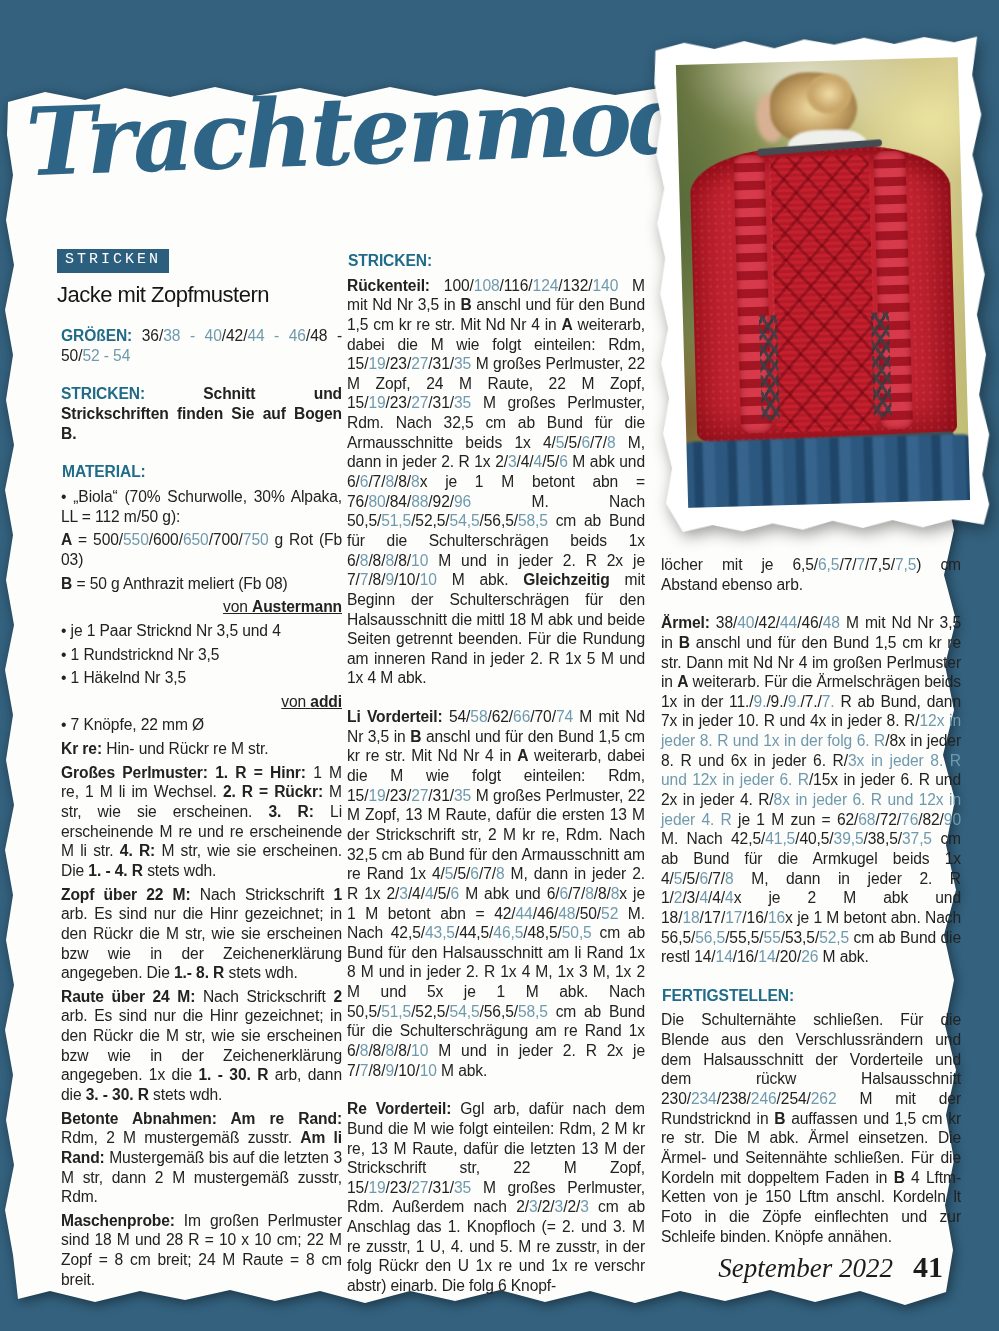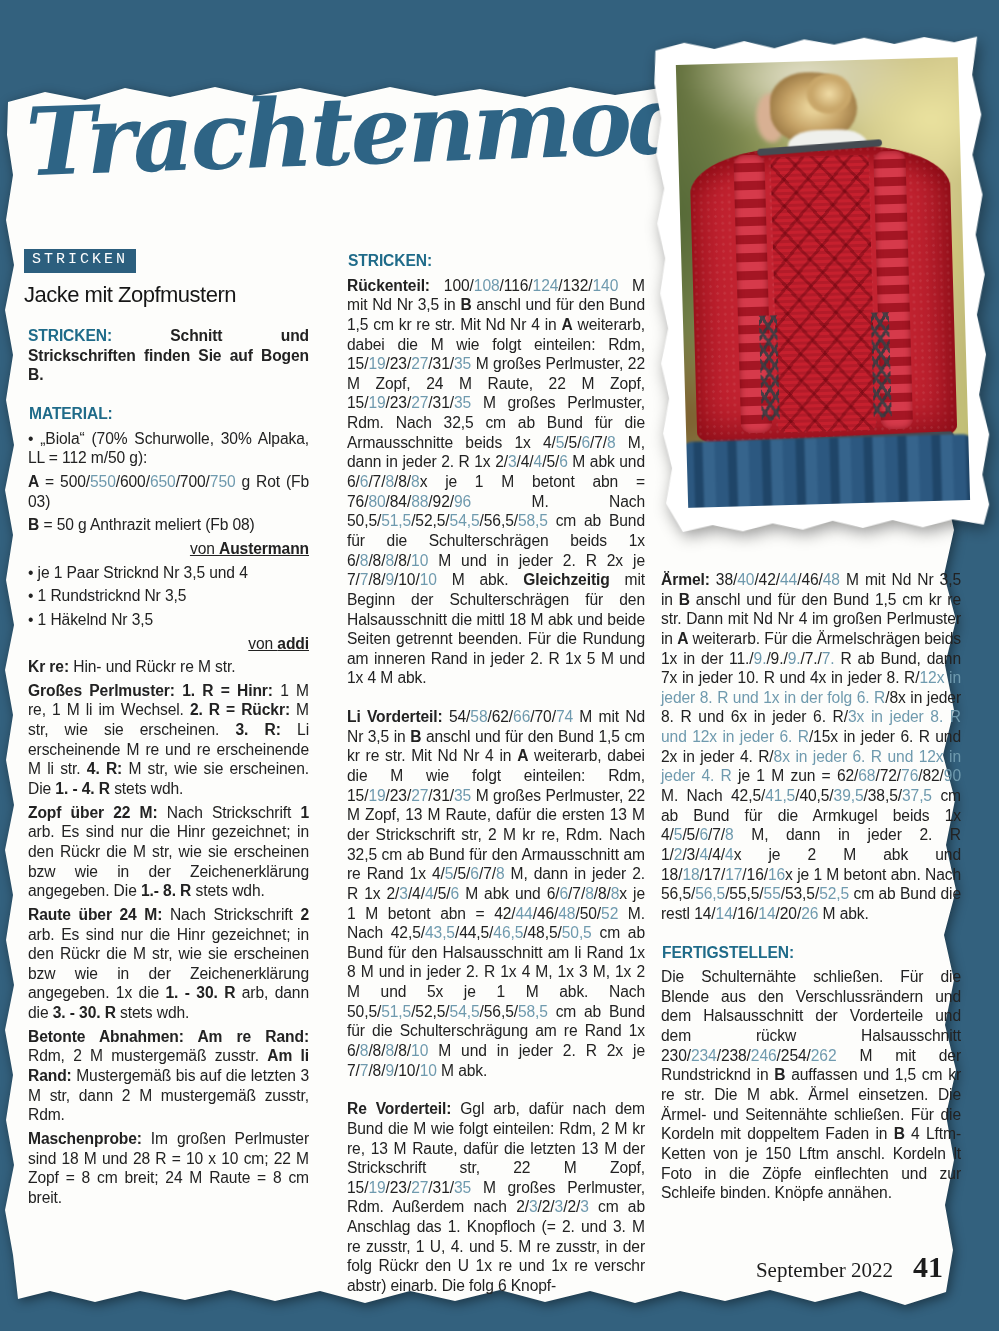--- a/index.html
+++ b/index.html
@@ -23,21 +23,21 @@
     position:absolute;left:26px;top:66px;width:650px;
     font-family:"DejaVu Serif",serif;font-style:italic;font-weight:bold;
     font-size:94px;line-height:1.4;color:#2e6485;letter-spacing:-3px;
     transform:rotate(-2deg);white-space:nowrap;
   }
   
   .col{
     position:absolute;top:248px;font-size:15.6px;line-height:1.26;color:#222;
     text-align:justify;letter-spacing:-.1px;hyphens:auto;
   }
-  .col-left{left:24px;width:289px;}
+  .col-left{left:57px;width:289px;}
   .col-mid{left:343px;width:306px;top:246px;}
   .col-right{left:657px;width:308px;top:551px;}
   .badge{
     display:inline-block;background:#2c5f7e;color:#fff;
     font-family:"Liberation Mono",monospace;font-size:15px;letter-spacing:3px;
     padding:2px 8px 3px;margin-bottom:6px;
   }
   .article-heading{
     font-size:22px;font-weight:400;line-height:1.06;color:#161616;
     margin:4px 0 20px;text-align:left;letter-spacing:-.5px;
@@ -51,21 +51,21 @@
   .seg-u{text-decoration:underline;}
   .seg-bu{font-weight:bold;text-decoration:underline;}
   .bullet::before{content:"\2022\00a0";}
   .brand-line{text-align:right;}
   
   .footer{
     position:absolute;right:56px;top:1250px;
     font-family:"Liberation Serif",serif;color:#1c1c1c;
     display:flex;align-items:baseline;
   }
-  .footer-issue{font-size:21px;}
+  .footer-issue{font-style:italic;font-size:27px;}
   .footer-page{font-size:30px;font-weight:bold;margin-left:20px;}
   
   .photo-wrap{
     position:absolute;left:656px;top:34px;width:334px;height:500px;
     transform:rotate(-1.6deg);
     filter:drop-shadow(3px 5px 8px rgba(0,0,0,.4));
   }
   .photo-frame{
     position:absolute;inset:0;background:#fff;
     clip-path:polygon(6px 12px,35px 5px,65px 12px,95px 5px,125px 13px,155px 5px,185px 11px,215px 5px,245px 12px,275px 6px,305px 12px,328px 7px,
@@ -162,46 +162,49 @@
 
 <div class="paper-shadow">
   <div class="paper"></div>
 </div>
 
 <div class="page-title">Trachtenmode</div>
 
 <div class="col col-left">
   <div class="badge">STRICKEN</div>
   <div class="article-heading">Jacke mit Zopfmustern</div>
+  <p><span class="seg-hl">GRÖßEN: </span><span>36/</span><span class="seg-t">38 - 40</span><span>/42/</span><span class="seg-t">44 - 46</span><span>/48 - 50/</span><span class="seg-t">52 - 54</span></p>
   <p class="gap"><span class="seg-hl">STRICKEN: </span><span class="seg-b">Schnitt und Strickschriften finden Sie auf Bogen B.</span></p>
   <p class="section-header gap">MATERIAL:</p>
   <p class="bullet"><span>„Biola“ (70% Schurwolle, 30% Alpaka, LL = 112 m/50 g):</span></p>
   <p><span class="seg-b">A</span><span> = 500/</span><span class="seg-t">550</span><span>/600/</span><span class="seg-t">650</span><span>/700/</span><span class="seg-t">750</span><span> g Rot (Fb 03)</span></p>
   <p><span class="seg-b">B</span><span> = 50 g Anthrazit meliert (Fb 08)</span></p>
   <p class="brand-line"><span class="seg-u">von </span><span class="seg-bu">Austermann</span></p>
   <p class="bullet"><span>je 1 Paar Stricknd Nr 3,5 und 4</span></p>
   <p class="bullet"><span>1 Rundstricknd Nr 3,5</span></p>
   <p class="bullet"><span>1 Häkelnd Nr 3,5</span></p>
   <p class="brand-line"><span class="seg-u">von </span><span class="seg-bu">addi</span></p>
+  <p class="bullet"><span>7 Knöpfe, 22 mm Ø</span></p>
   <p><span class="seg-b">Kr re:</span><span> Hin- und Rückr re M str.</span></p>
   <p><span class="seg-b">Großes Perlmuster: 1. R = Hinr:</span><span> 1 M re, 1 M li im Wechsel. </span><span class="seg-b">2. R = Rückr:</span><span> M str, wie sie erscheinen. </span><span class="seg-b">3. R:</span><span> Li erscheinende M re und re erscheinende M li str. </span><span class="seg-b">4. R:</span><span> M str, wie sie erscheinen. Die </span><span class="seg-b">1. - 4. R</span><span> stets wdh.</span></p>
   <p><span class="seg-b">Zopf über 22 M:</span><span> Nach Strickschrift </span><span class="seg-b">1</span><span> arb. Es sind nur die Hinr gezeichnet; in den Rückr die M str, wie sie erscheinen bzw wie in der Zeichenerklärung angegeben. Die </span><span class="seg-b">1.- 8. R</span><span> stets wdh.</span></p>
   <p><span class="seg-b">Raute über 24 M:</span><span> Nach Strickschrift </span><span class="seg-b">2</span><span> arb. Es sind nur die Hinr gezeichnet; in den Rückr die M str, wie sie erscheinen bzw wie in der Zeichenerklärung angegeben. 1x die </span><span class="seg-b">1. - 30. R</span><span> arb, dann die </span><span class="seg-b">3. - 30. R</span><span> stets wdh.</span></p>
   <p><span class="seg-b">Betonte Abnahmen: Am re Rand:</span><span> Rdm, 2 M mustergemäß zusstr. </span><span class="seg-b">Am li Rand:</span><span> Mustergemäß bis auf die letzten 3 M str, dann 2 M mustergemäß zusstr, Rdm.</span></p>
   <p><span class="seg-b">Maschenprobe:</span><span> Im großen Perlmuster sind 18 M und 28 R = 10 x 10 cm; 22 M Zopf = 8 cm breit; 24 M Raute = 8 cm breit.</span></p>
 </div>
 
 <div class="col col-mid">
   <p class="section-header">STRICKEN:</p>
   <p><span class="seg-b">Rückenteil:</span><span> 100/</span><span class="seg-t">108</span><span>/116/</span><span class="seg-t">124</span><span>/132/</span><span class="seg-t">140</span><span> M mit Nd Nr 3,5 in </span><span class="seg-b">B</span><span> anschl und für den Bund 1,5 cm kr re str. Mit Nd Nr 4 in </span><span class="seg-b">A</span><span> weiterarb, dabei die M wie folgt einteilen: Rdm, 15/</span><span class="seg-t">19</span><span>/23/</span><span class="seg-t">27</span><span>/31/</span><span class="seg-t">35</span><span> M großes Perlmuster, 22 M Zopf, 24 M Raute, 22 M Zopf, 15/</span><span class="seg-t">19</span><span>/23/</span><span class="seg-t">27</span><span>/31/</span><span class="seg-t">35</span><span> M großes Perlmuster, Rdm. Nach 32,5 cm ab Bund für die Armausschnitte beids 1x 4/</span><span class="seg-t">5</span><span>/5/</span><span class="seg-t">6</span><span>/7/</span><span class="seg-t">8</span><span> M, dann in jeder 2. R 1x 2/</span><span class="seg-t">3</span><span>/4/</span><span class="seg-t">4</span><span>/5/</span><span class="seg-t">6</span><span> M abk und 6/</span><span class="seg-t">6</span><span>/7/</span><span class="seg-t">8</span><span>/8/</span><span class="seg-t">8</span><span>x je 1 M betont abn = 76/</span><span class="seg-t">80</span><span>/84/</span><span class="seg-t">88</span><span>/92/</span><span class="seg-t">96</span><span> M. Nach 50,5/</span><span class="seg-t">51,5</span><span>/52,5/</span><span class="seg-t">54,5</span><span>/56,5/</span><span class="seg-t">58,5</span><span> cm ab Bund für die Schulterschrägen beids 1x 6/</span><span class="seg-t">8</span><span>/8/</span><span class="seg-t">8</span><span>/8/</span><span class="seg-t">10</span><span> M und in jeder 2. R 2x je 7/</span><span class="seg-t">7</span><span>/8/</span><span class="seg-t">9</span><span>/10/</span><span class="seg-t">10</span><span> M abk. </span><span class="seg-b">Gleichzeitig</span><span> mit Beginn der Schulterschrägen für den Halsausschnitt die mittl 18 M abk und beide Seiten getrennt beenden. Für die Rundung am inneren Rand in jeder 2. R 1x 5 M und 1x 4 M abk.</span></p>
   <p class="gap"><span class="seg-b">Li Vorderteil:</span><span> 54/</span><span class="seg-t">58</span><span>/62/</span><span class="seg-t">66</span><span>/70/</span><span class="seg-t">74</span><span> M mit Nd Nr 3,5 in </span><span class="seg-b">B</span><span> anschl und für den Bund 1,5 cm kr re str. Mit Nd Nr 4 in </span><span class="seg-b">A</span><span> weiterarb, dabei die M wie folgt einteilen: Rdm, 15/</span><span class="seg-t">19</span><span>/23/</span><span class="seg-t">27</span><span>/31/</span><span class="seg-t">35</span><span> M großes Perlmuster, 22 M Zopf, 13 M Raute, dafür die ersten 13 M der Strickschrift str, 2 M kr re, Rdm. Nach 32,5 cm ab Bund für den Armausschnitt am re Rand 1x 4/</span><span class="seg-t">5</span><span>/5/</span><span class="seg-t">6</span><span>/7/</span><span class="seg-t">8</span><span> M, dann in jeder 2. R 1x 2/</span><span class="seg-t">3</span><span>/4/</span><span class="seg-t">4</span><span>/5/</span><span class="seg-t">6</span><span> M abk und 6/</span><span class="seg-t">6</span><span>/7/</span><span class="seg-t">8</span><span>/8/</span><span class="seg-t">8</span><span>x je 1 M betont abn = 42/</span><span class="seg-t">44</span><span>/46/</span><span class="seg-t">48</span><span>/50/</span><span class="seg-t">52</span><span> M. Nach 42,5/</span><span class="seg-t">43,5</span><span>/44,5/</span><span class="seg-t">46,5</span><span>/48,5/</span><span class="seg-t">50,5</span><span> cm ab Bund für den Halsausschnitt am li Rand 1x 8 M und in jeder 2. R 1x 4 M, 1x 3 M, 1x 2 M und 5x je 1 M abk. Nach 50,5/</span><span class="seg-t">51,5</span><span>/52,5/</span><span class="seg-t">54,5</span><span>/56,5/</span><span class="seg-t">58,5</span><span> cm ab Bund für die Schulterschrägung am re Rand 1x 6/</span><span class="seg-t">8</span><span>/8/</span><span class="seg-t">8</span><span>/8/</span><span class="seg-t">10</span><span> M und in jeder 2. R 2x je 7/</span><span class="seg-t">7</span><span>/8/</span><span class="seg-t">9</span><span>/10/</span><span class="seg-t">10</span><span> M abk.</span></p>
   <p class="gap"><span class="seg-b">Re Vorderteil:</span><span> Ggl arb, dafür nach dem Bund die M wie folgt einteilen: Rdm, 2 M kr re, 13 M Raute, dafür die letzten 13 M der Strickschrift str, 22 M Zopf, 15/</span><span class="seg-t">19</span><span>/23/</span><span class="seg-t">27</span><span>/31/</span><span class="seg-t">35</span><span> M großes Perlmuster, Rdm. Außerdem nach 2/</span><span class="seg-t">3</span><span>/2/</span><span class="seg-t">3</span><span>/2/</span><span class="seg-t">3</span><span> cm ab Anschlag das 1. Knopfloch (= 2. und 3. M re zusstr, 1 U, 4. und 5. M re zusstr, in der folg Rückr den U 1x re und 1x re verschr abstr) einarb. Die folg 6 Knopf-</span></p>
 </div>
 
 <div class="col col-right">
+  <p><span>löcher mit je 6,5/</span><span class="seg-t">6,5</span><span>/7/</span><span class="seg-t">7</span><span>/7,5/</span><span class="seg-t">7,5</span><span>) cm Abstand ebenso arb.</span></p>
   <p class="gap"><span class="seg-b">Ärmel:</span><span> 38/</span><span class="seg-t">40</span><span>/42/</span><span class="seg-t">44</span><span>/46/</span><span class="seg-t">48</span><span> M mit Nd Nr 3,5 in </span><span class="seg-b">B</span><span> anschl und für den Bund 1,5 cm kr re str. Dann mit Nd Nr 4 im großen Perlmuster in </span><span class="seg-b">A</span><span> weiterarb. Für die Ärmelschrägen beids 1x in der 11./</span><span class="seg-t">9.</span><span>/9./</span><span class="seg-t">9.</span><span>/7./</span><span class="seg-t">7.</span><span> R ab Bund, dann 7x in jeder 10. R und 4x in jeder 8. R/</span><span class="seg-t">12x in jeder 8. R und 1x in der folg 6. R</span><span>/8x in jeder 8. R und 6x in jeder 6. R/</span><span class="seg-t">3x in jeder 8. R und 12x in jeder 6. R</span><span>/15x in jeder 6. R und 2x in jeder 4. R/</span><span class="seg-t">8x in jeder 6. R und 12x in jeder 4. R</span><span> je 1 M zun = 62/</span><span class="seg-t">68</span><span>/72/</span><span class="seg-t">76</span><span>/82/</span><span class="seg-t">90</span><span> M. Nach 42,5/</span><span class="seg-t">41,5</span><span>/40,5/</span><span class="seg-t">39,5</span><span>/38,5/</span><span class="seg-t">37,5</span><span> cm ab Bund für die Armkugel beids 1x 4/</span><span class="seg-t">5</span><span>/5/</span><span class="seg-t">6</span><span>/7/</span><span class="seg-t">8</span><span> M, dann in jeder 2. R 1/</span><span class="seg-t">2</span><span>/3/</span><span class="seg-t">4</span><span>/4/</span><span class="seg-t">4</span><span>x je 2 M abk und 18/</span><span class="seg-t">18</span><span>/17/</span><span class="seg-t">17</span><span>/16/</span><span class="seg-t">16</span><span>x je 1 M betont abn. Nach 56,5/</span><span class="seg-t">56,5</span><span>/55,5/</span><span class="seg-t">55</span><span>/53,5/</span><span class="seg-t">52,5</span><span> cm ab Bund die restl 14/</span><span class="seg-t">14</span><span>/16/</span><span class="seg-t">14</span><span>/20/</span><span class="seg-t">26</span><span> M abk.</span></p>
   <p class="section-header gap">FERTIGSTELLEN:</p>
   <p><span>Die Schulternähte schließen. Für die Blende aus den Verschlussrändern und dem Halsausschnitt der Vorderteile und dem rückw Halsausschnitt 230/</span><span class="seg-t">234</span><span>/238/</span><span class="seg-t">246</span><span>/254/</span><span class="seg-t">262</span><span> M mit der Rundstricknd in </span><span class="seg-b">B</span><span> auffassen und 1,5 cm kr re str. Die M abk. Ärmel einsetzen. Die Ärmel- und Seitennähte schließen. Für die Kordeln mit doppeltem Faden in </span><span class="seg-b">B</span><span> 4 Lftm-Ketten von je 150 Lftm anschl. Kordeln lt Foto in die Zöpfe einflechten und zur Schleife binden. Knöpfe annähen.</span></p>
 </div>
 
 <div class="photo-wrap">
   <div class="photo-frame">
     <div class="photo">
       <div class="ph-bg"></div>
       <div class="ph-face"></div>

